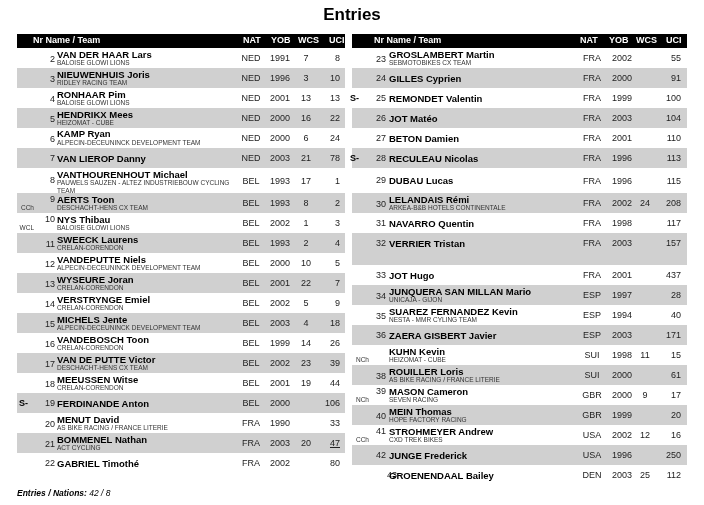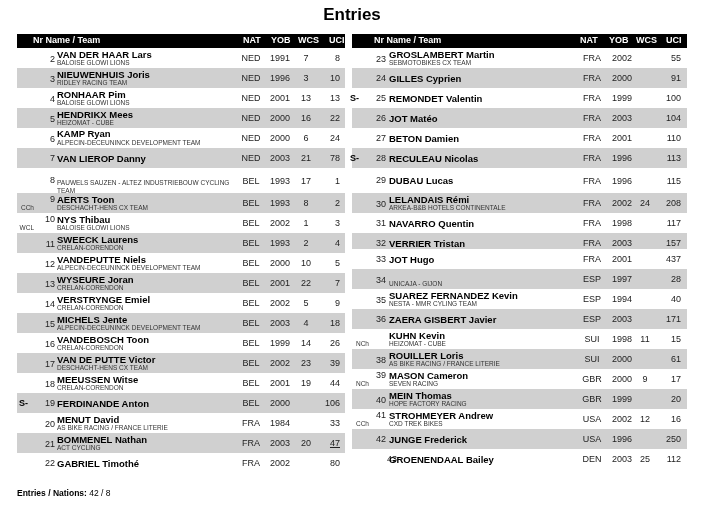--- a/index.html
+++ b/index.html
@@ -11,21 +11,21 @@
   .hdr { height:14px; background:#000; color:#fff; font-size:9px; font-weight:bold; position:relative; }
   .hdr span { position:absolute; top:1px; }
   .row { position:relative; font-size:9px; }
   .row.alt { background:#d0d0d0; }
   .row .pfx { position:absolute; left:0; width:26px; text-align:right; font-size:9px; font-weight:bold; }
   .row .nr { position:absolute; width:20px; text-align:right; color:#222; font-size:9px; }
   .row .qual { position:absolute; left:0; width:27px; text-align:right; font-size:6.5px; color:#333; }
   .row .name { position:absolute; font-weight:bold; font-size:9.5px; white-space:nowrap; }
   .row .team { position:absolute; font-size:6.5px; color:#333; line-height:8px; }
   .row .c { position:absolute; text-align:center; font-size:9px; color:#222; }
-  .footer { position:absolute; left:17px; top:488px; font-size:8.5px; }
+  .footer { position:absolute; left:17px; top:488px; font-size:8.5px;font-style:italic; }
   .footer b { font-weight:bold; }
 </style>
 </head>
 <body>
 
 <div class="title">Entries</div>
 
 <div class="tbl left">
   <div class="hdr">
     <span style="left:16px">Nr Name / Team</span>
@@ -83,20 +83,21 @@
       <div class="row alt" style="height: 20px;">
         <span class="nr" style="left:18px;top:5px">7</span>
         <span class="name" style="left:40px;top:5px">VAN LIEROP Danny</span>
         <span class="c" style="left:222px;width:24px;top:5px">NED</span>
         <span class="c" style="left:251px;width:24px;top:5px">2003</span>
         <span class="c" style="left:279px;width:20px;top:5px">21</span>
         <span class="c" style="left: 301px; width: 22px; text-align: right; top: 5px;">78</span>
       </div>
       <div class="row" style="height: 25px;">
         <span class="nr" style="left:18px;top:7px">8</span>
+        <span class="name" style="left:40px;top:1px">VANTHOURENHOUT Michael</span>
         <span class="team" style="left:40px;top:11px;width:180px">PAUWELS SAUZEN - ALTEZ INDUSTRIEBOUW CYCLING TEAM</span>
         <span class="c" style="left:222px;width:24px;top:8px">BEL</span>
         <span class="c" style="left:251px;width:24px;top:8px">1993</span>
         <span class="c" style="left:279px;width:20px;top:8px">17</span>
         <span class="c" style="left: 301px; width: 22px; text-align: right; top: 8px;">1</span>
       </div>
       <div class="row alt" style="height: 20px;">
         <span class="nr" style="left:18px;top:1px">9</span>
         <span class="qual" style="left:-10px;top:11px">CCh</span>
         <span class="name" style="left:40px;top:1px">AERTS Toon</span>
@@ -195,21 +196,21 @@
         <span class="c" style="left:222px;width:24px;top:5px">BEL</span>
         <span class="c" style="left:251px;width:24px;top:5px">2000</span>
         <span class="c" style="left:279px;width:20px;top:5px"></span>
         <span class="c" style="left: 301px; width: 22px; text-align: right; top: 5px;">106</span>
       </div>
       <div class="row" style="height: 20px;">
         <span class="nr" style="left:18px;top:6px">20</span>
         <span class="name" style="left:40px;top:1px">MENUT David</span>
         <span class="team" style="left:40px;top:11px;width:220px">AS BIKE RACING / FRANCE LITERIE</span>
         <span class="c" style="left:222px;width:24px;top:5px">FRA</span>
-        <span class="c" style="left:251px;width:24px;top:5px">1984</span>
+        <span class="c" style="left:251px;width:24px;top:5px">1990</span>
         <span class="c" style="left:279px;width:20px;top:5px"></span>
         <span class="c" style="left: 301px; width: 22px; text-align: right; top: 5px;">33</span>
       </div>
       <div class="row alt" style="height: 20px;">
         <span class="nr" style="left:18px;top:6px">21</span>
         <span class="name" style="left:40px;top:1px">BOMMENEL Nathan</span>
         <span class="team" style="left:40px;top:11px;width:220px">ACT CYCLING</span>
         <span class="c" style="left:222px;width:24px;top:5px">FRA</span>
         <span class="c" style="left:251px;width:24px;top:5px">2003</span>
         <span class="c" style="left:279px;width:20px;top:5px">20</span>
@@ -304,38 +305,39 @@
         <span class="c" style="left: 307px; width: 22px; text-align: right; top: 5px;">208</span>
       </div>
       <div class="row" style="height: 20px;">
         <span class="nr" style="left:14px;top:5px">31</span>
         <span class="name" style="left:37px;top:5px">NAVARRO Quentin</span>
         <span class="c" style="left:228px;width:24px;top:5px">FRA</span>
         <span class="c" style="left:258px;width:24px;top:5px">1998</span>
         <span class="c" style="left:283px;width:20px;top:5px"></span>
         <span class="c" style="left: 307px; width: 22px; text-align: right; top: 5px;">117</span>
       </div>
-      <div class="row alt" style="height: 16px;">
+      <div class="row alt" style="height: 32px;">
         <span class="nr" style="left:14px;top:5px">32</span>
         <span class="name" style="left:37px;top:5px">VERRIER Tristan</span>
         <span class="c" style="left:228px;width:24px;top:5px">FRA</span>
         <span class="c" style="left:258px;width:24px;top:5px">2003</span>
         <span class="c" style="left:283px;width:20px;top:5px"></span>
         <span class="c" style="left: 307px; width: 22px; text-align: right; top: 5px;">157</span>
       </div>
       <div class="row" style="height: 20px;">
         <span class="nr" style="left:14px;top:5px">33</span>
         <span class="name" style="left:37px;top:5px">JOT Hugo</span>
         <span class="c" style="left:228px;width:24px;top:5px">FRA</span>
         <span class="c" style="left:258px;width:24px;top:5px">2001</span>
         <span class="c" style="left:283px;width:20px;top:5px"></span>
         <span class="c" style="left: 307px; width: 22px; text-align: right; top: 5px;">437</span>
       </div>
       <div class="row alt" style="height: 20px;">
         <span class="nr" style="left:14px;top:6px">34</span>
+        <span class="name" style="left:37px;top:1px">JUNQUERA SAN MILLAN Mario</span>
         <span class="team" style="left:37px;top:11px;width:220px">UNICAJA - GIJON</span>
         <span class="c" style="left:228px;width:24px;top:5px">ESP</span>
         <span class="c" style="left:258px;width:24px;top:5px">1997</span>
         <span class="c" style="left:283px;width:20px;top:5px"></span>
         <span class="c" style="left: 307px; width: 22px; text-align: right; top: 5px;">28</span>
       </div>
       <div class="row" style="height: 20px;">
         <span class="nr" style="left:14px;top:6px">35</span>
         <span class="name" style="left:37px;top:1px">SUAREZ FERNANDEZ Kevin</span>
         <span class="team" style="left:37px;top:11px;width:220px">NESTA - MMR CYLING TEAM</span>

